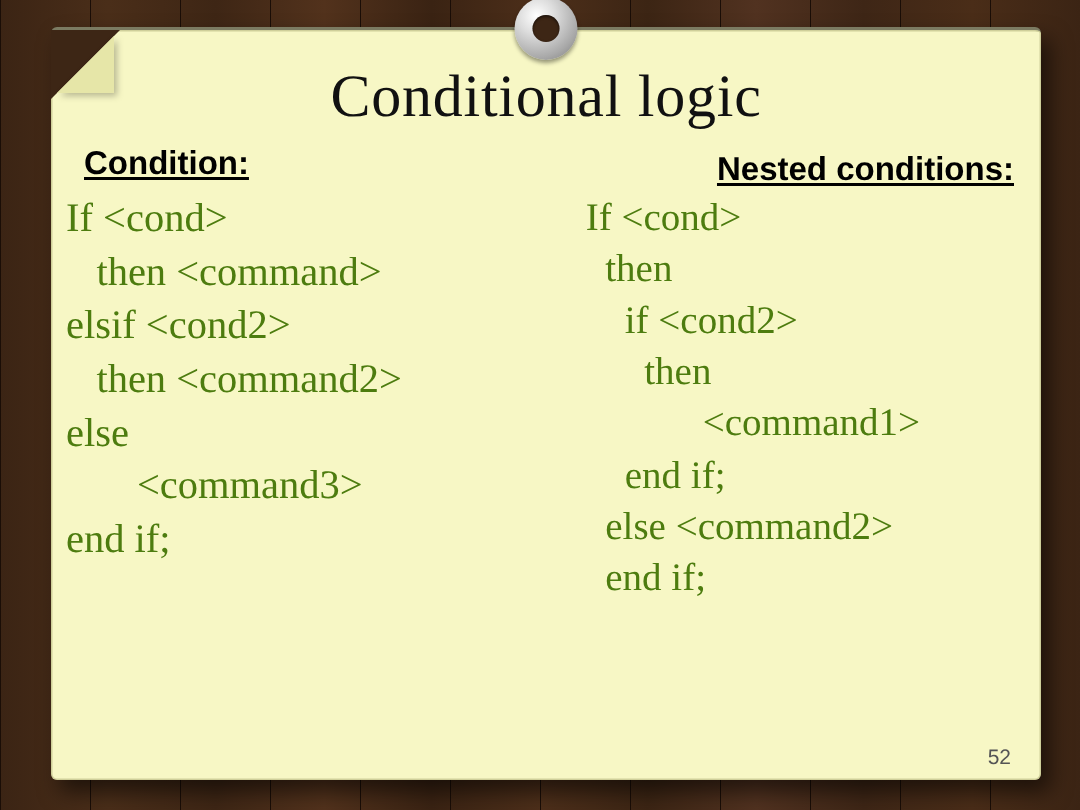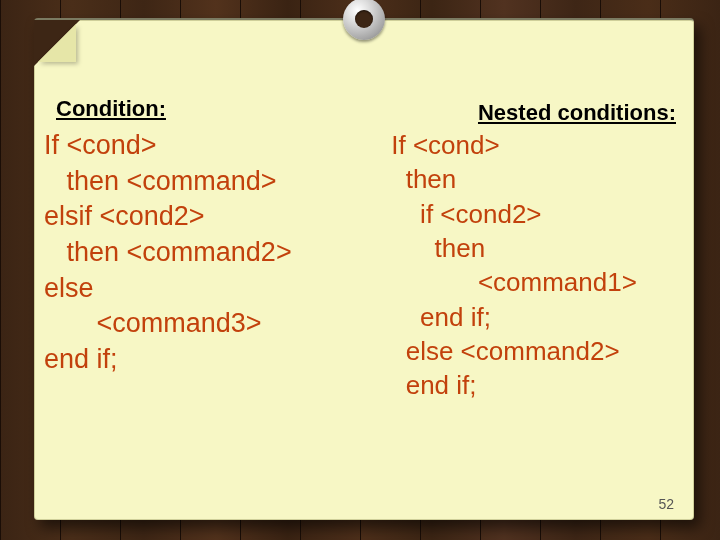--- a/index.html
+++ b/index.html
@@ -99,24 +99,24 @@
     font-weight: 700;
     font-size: 22px;
     text-decoration: underline;
     color: #000;
   }
   .subhead.left  { left: 22px;  top: 76px; }
   .subhead.right { right: 18px; top: 80px; }
 
   .code {
     position: absolute;
-    font-family: Liberation Sans, sans-serif;
+    font-family: Liberation Serif, serif;
     font-size: 27px;
     line-height: 1.32;
-    color: #c2410c;
+    color: #4d7c0f;
     white-space: pre;
   }
   .code.left  { left: 10px;  top: 108px; }
   .code.right { left: 350px; top: 108px; font-size: 26px; }
 
   .pagenum {
     position: absolute;
     right: 20px;
     bottom: 8px;
     font-size: 14px;
@@ -125,20 +125,21 @@
   }
 </style>
 </head>
 <body>
 
 <div class="stage">
   <div class="card">
     <div class="ring"></div>
     <div class="earfold"></div>
 
+    <div class="title">Conditional logic</div>
 
     <div class="subhead left">Condition:</div>
     <div class="subhead right">Nested conditions:</div>
 
     <div class="code left">If &lt;cond&gt;
    then &lt;command&gt;
 elsif &lt;cond2&gt;
    then &lt;command2&gt;
 else
        &lt;command3&gt;

